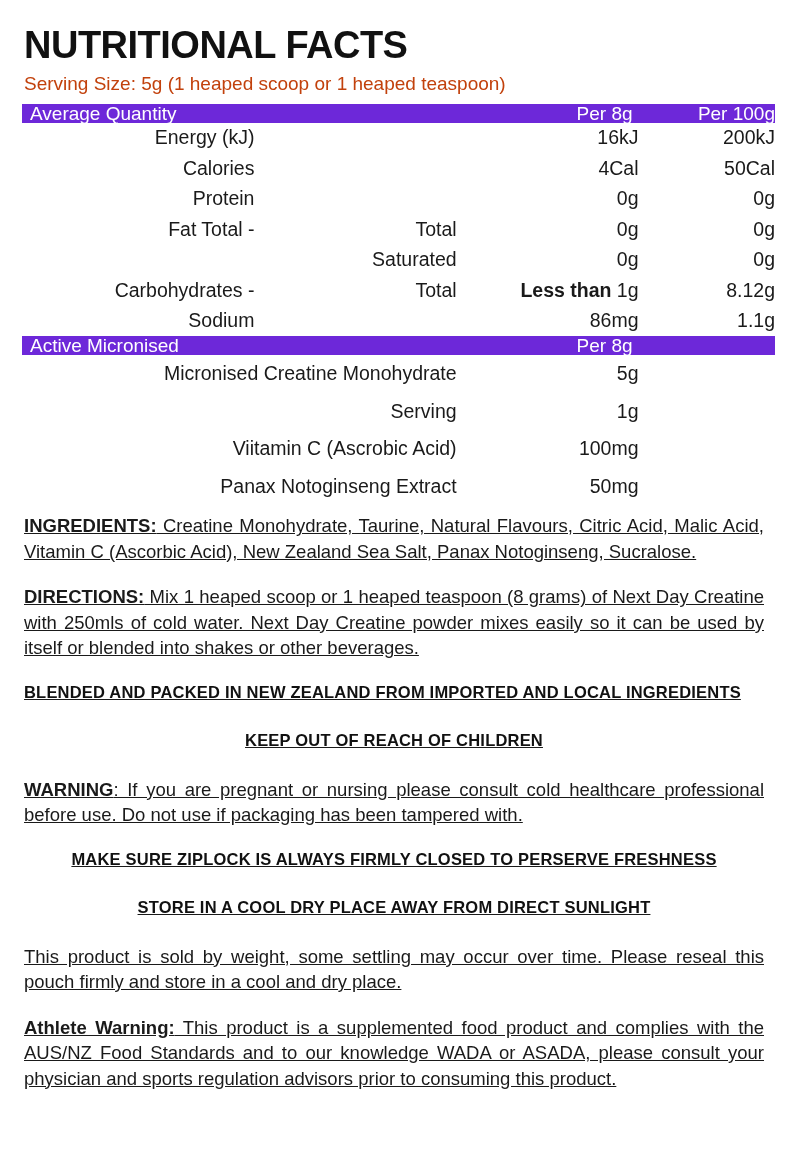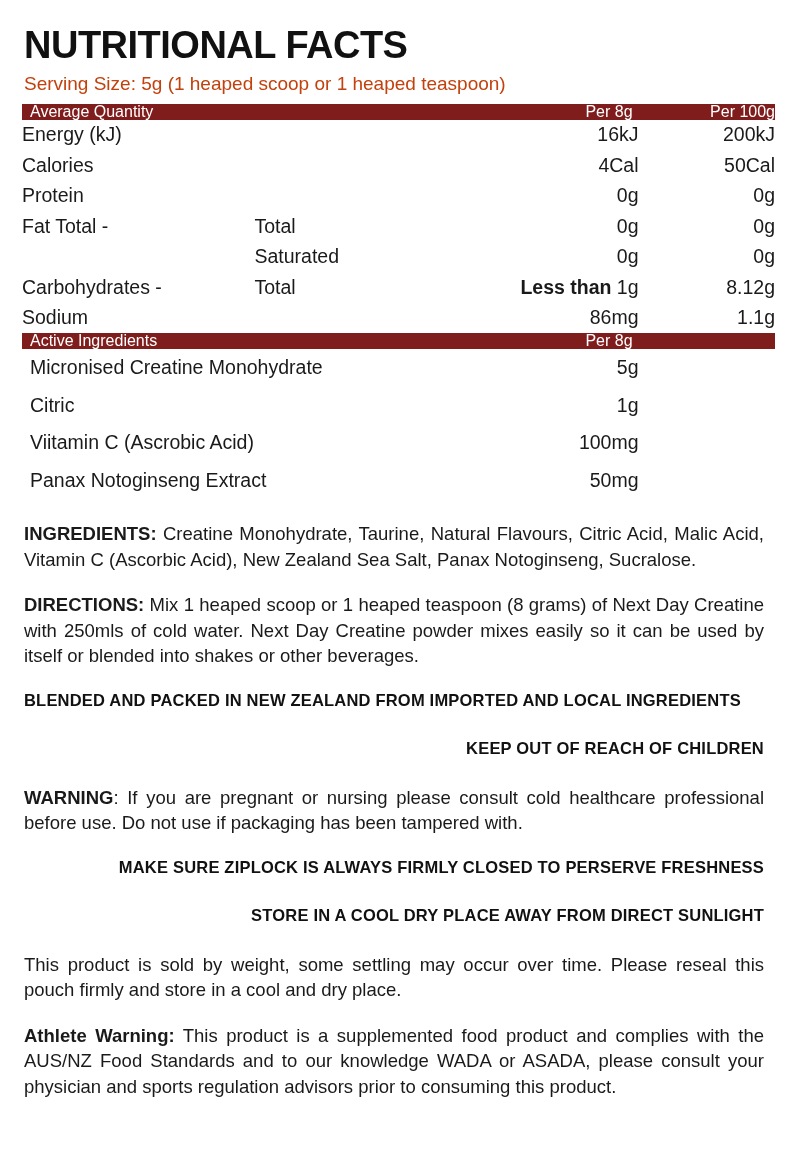--- a/index.html
+++ b/index.html
@@ -48,25 +48,26 @@
   .nutri-table {
     width: 753px;
     border-collapse: collapse;
     table-layout: fixed;
   }
   .nutri-table td, .nutri-table th {
     padding: 0;
     margin: 0;
     font-weight: 400;
     vertical-align: baseline;
+    text-align: right;
   }
   .bar-row > * {
-    background: #7f1d1d;
+    background: #6d28d9;
     color: #ffffff;
-    font-size: 16px;
+    font-size: 19px;
     line-height: 1.0;
     padding: 5px 0 6px 0;
   }
   .bar-row .c-label { padding-left: 8px; text-align: left; }
   .bar-row .c-v1 { text-align: right; padding-right: 6px; }
   .bar-row .c-v2 { text-align: right; }
 
   .data-row > td {
     font-size: 19.5px;
     line-height: 1.0;
@@ -83,21 +84,21 @@
   .strong-inline { font-weight: 700; }
 
   .active-row > td {
     font-size: 19.5px;
     line-height: 1.0;
     padding: 9px 0 9px 0;
   }
   .active-row .c-label { padding-left: 8px; margin-left: 35px; }
 
   
-  .blocks { margin-top: 22px; }
+  .blocks { margin-top: 8px; text-decoration: underline; }
   .para {
     font-size: 18.5px;
     line-height: 1.38;
     text-align: justify;
     margin: 0 0 20px 2px;
     width: 740px;
     color: #1a1a1a;
   }
   .para.last { margin-bottom: 0; }
   .para b, .para .lead { font-weight: 700; }
@@ -105,21 +106,21 @@
   .caps {
     font-size: 16.5px;
     font-weight: 700;
     letter-spacing: 0.2px;
     line-height: 1.45;
     text-align: justify;
     margin: 0 0 24px 2px;
     width: 740px;
     color: #111111;
   }
-  .caps.nojust { text-align: right; }
+  .caps.nojust { text-align: center; }
 </style>
 </head>
 <body>
 
 <div class="page">
   <div class="inner">
 
     <h1 class="title">NUTRITIONAL FACTS</h1>
     <div class="serving">Serving Size: 5g (1 heaped scoop or 1 heaped teaspoon)</div>
 
@@ -185,33 +186,33 @@
 
     <table class="nutri-table">
       <colgroup>
         <col class="c-label">
           <col class="c-sub">
           <col class="c-v1">
           <col class="c-v2">
       </colgroup>
       <tbody>
         <tr class="bar-row">
-          <th class="c-label" colspan="2">Active Ingredients</th>
+          <th class="c-label" colspan="2">Active Micronised</th>
           <th class="c-v1">Per 8g</th>
           <th class="c-v2"></th>
         </tr>
       </tbody>
       <tbody id="active-rows">
           <tr class="active-row">
             <td class="c-label" colspan="2">Micronised Creatine Monohydrate</td>
             <td class="c-v1">5g</td>
             <td class="c-v2"></td>
           </tr>
           <tr class="active-row">
-            <td class="c-label" colspan="2">Citric</td>
+            <td class="c-label" colspan="2">Serving</td>
             <td class="c-v1">1g</td>
             <td class="c-v2"></td>
           </tr>
           <tr class="active-row">
             <td class="c-label" colspan="2">Viitamin C (Ascrobic Acid)</td>
             <td class="c-v1">100mg</td>
             <td class="c-v2"></td>
           </tr>
           <tr class="active-row">
             <td class="c-label" colspan="2">Panax Notoginseng Extract</td>

